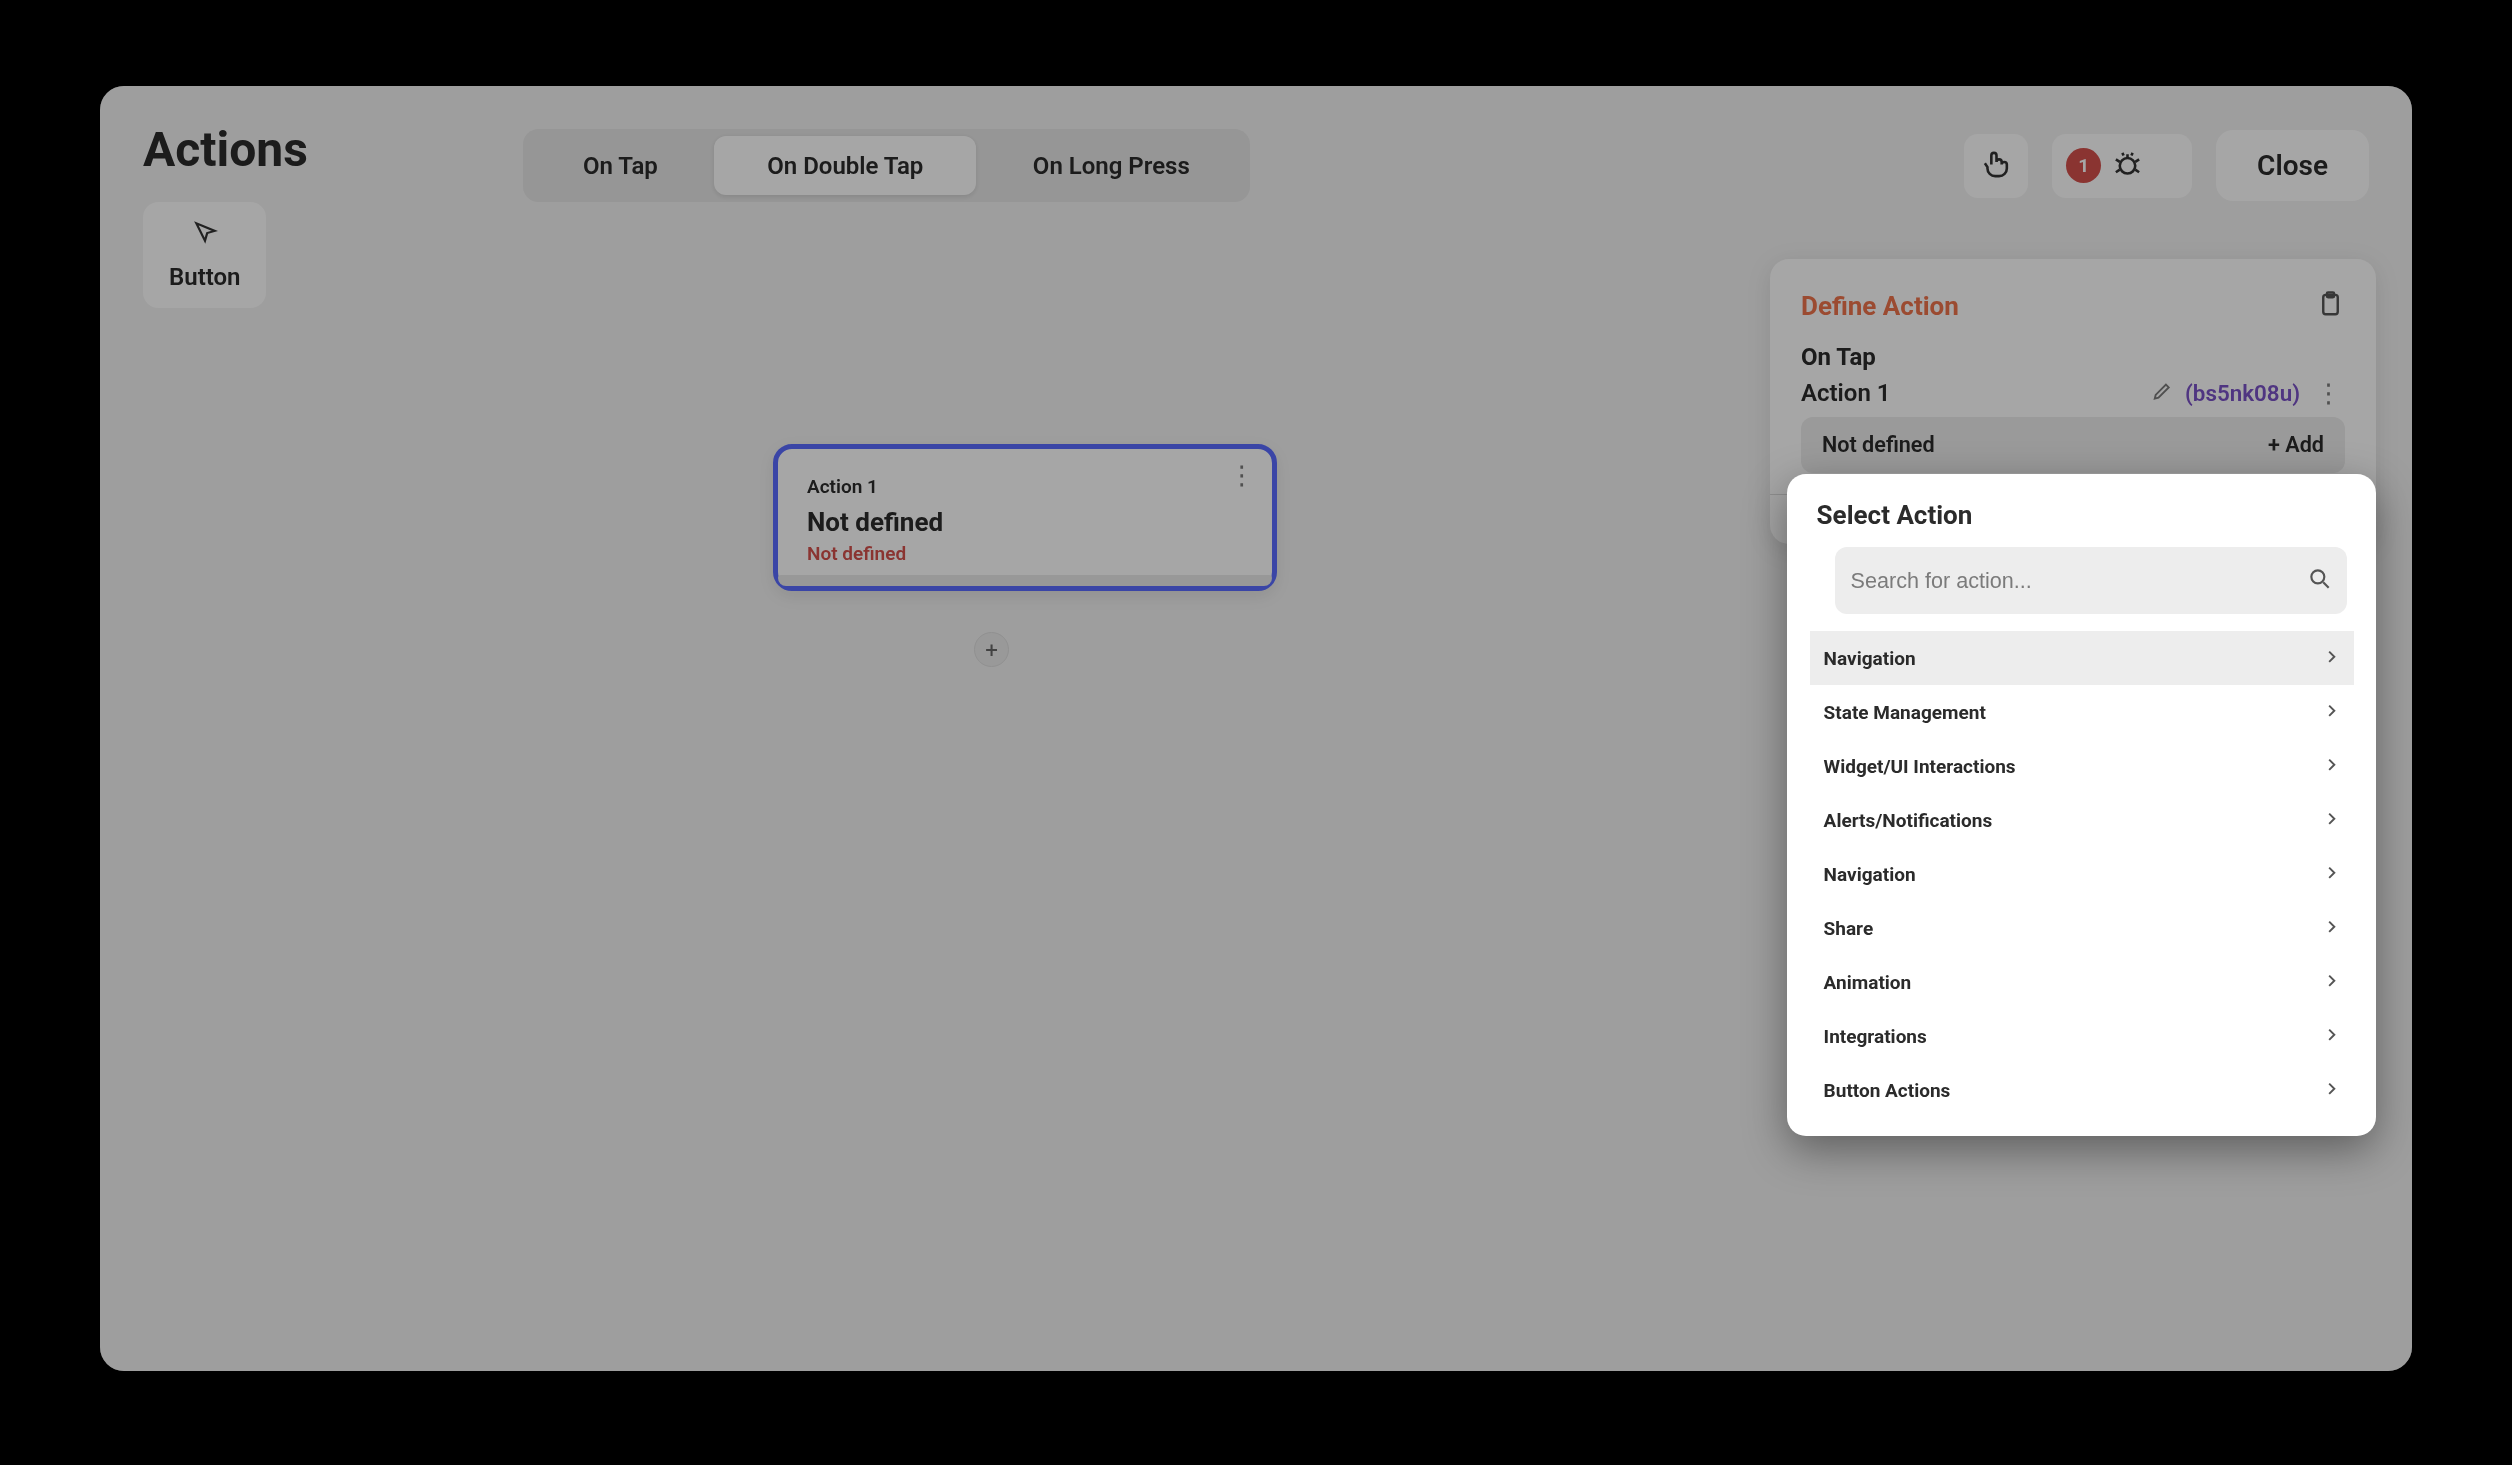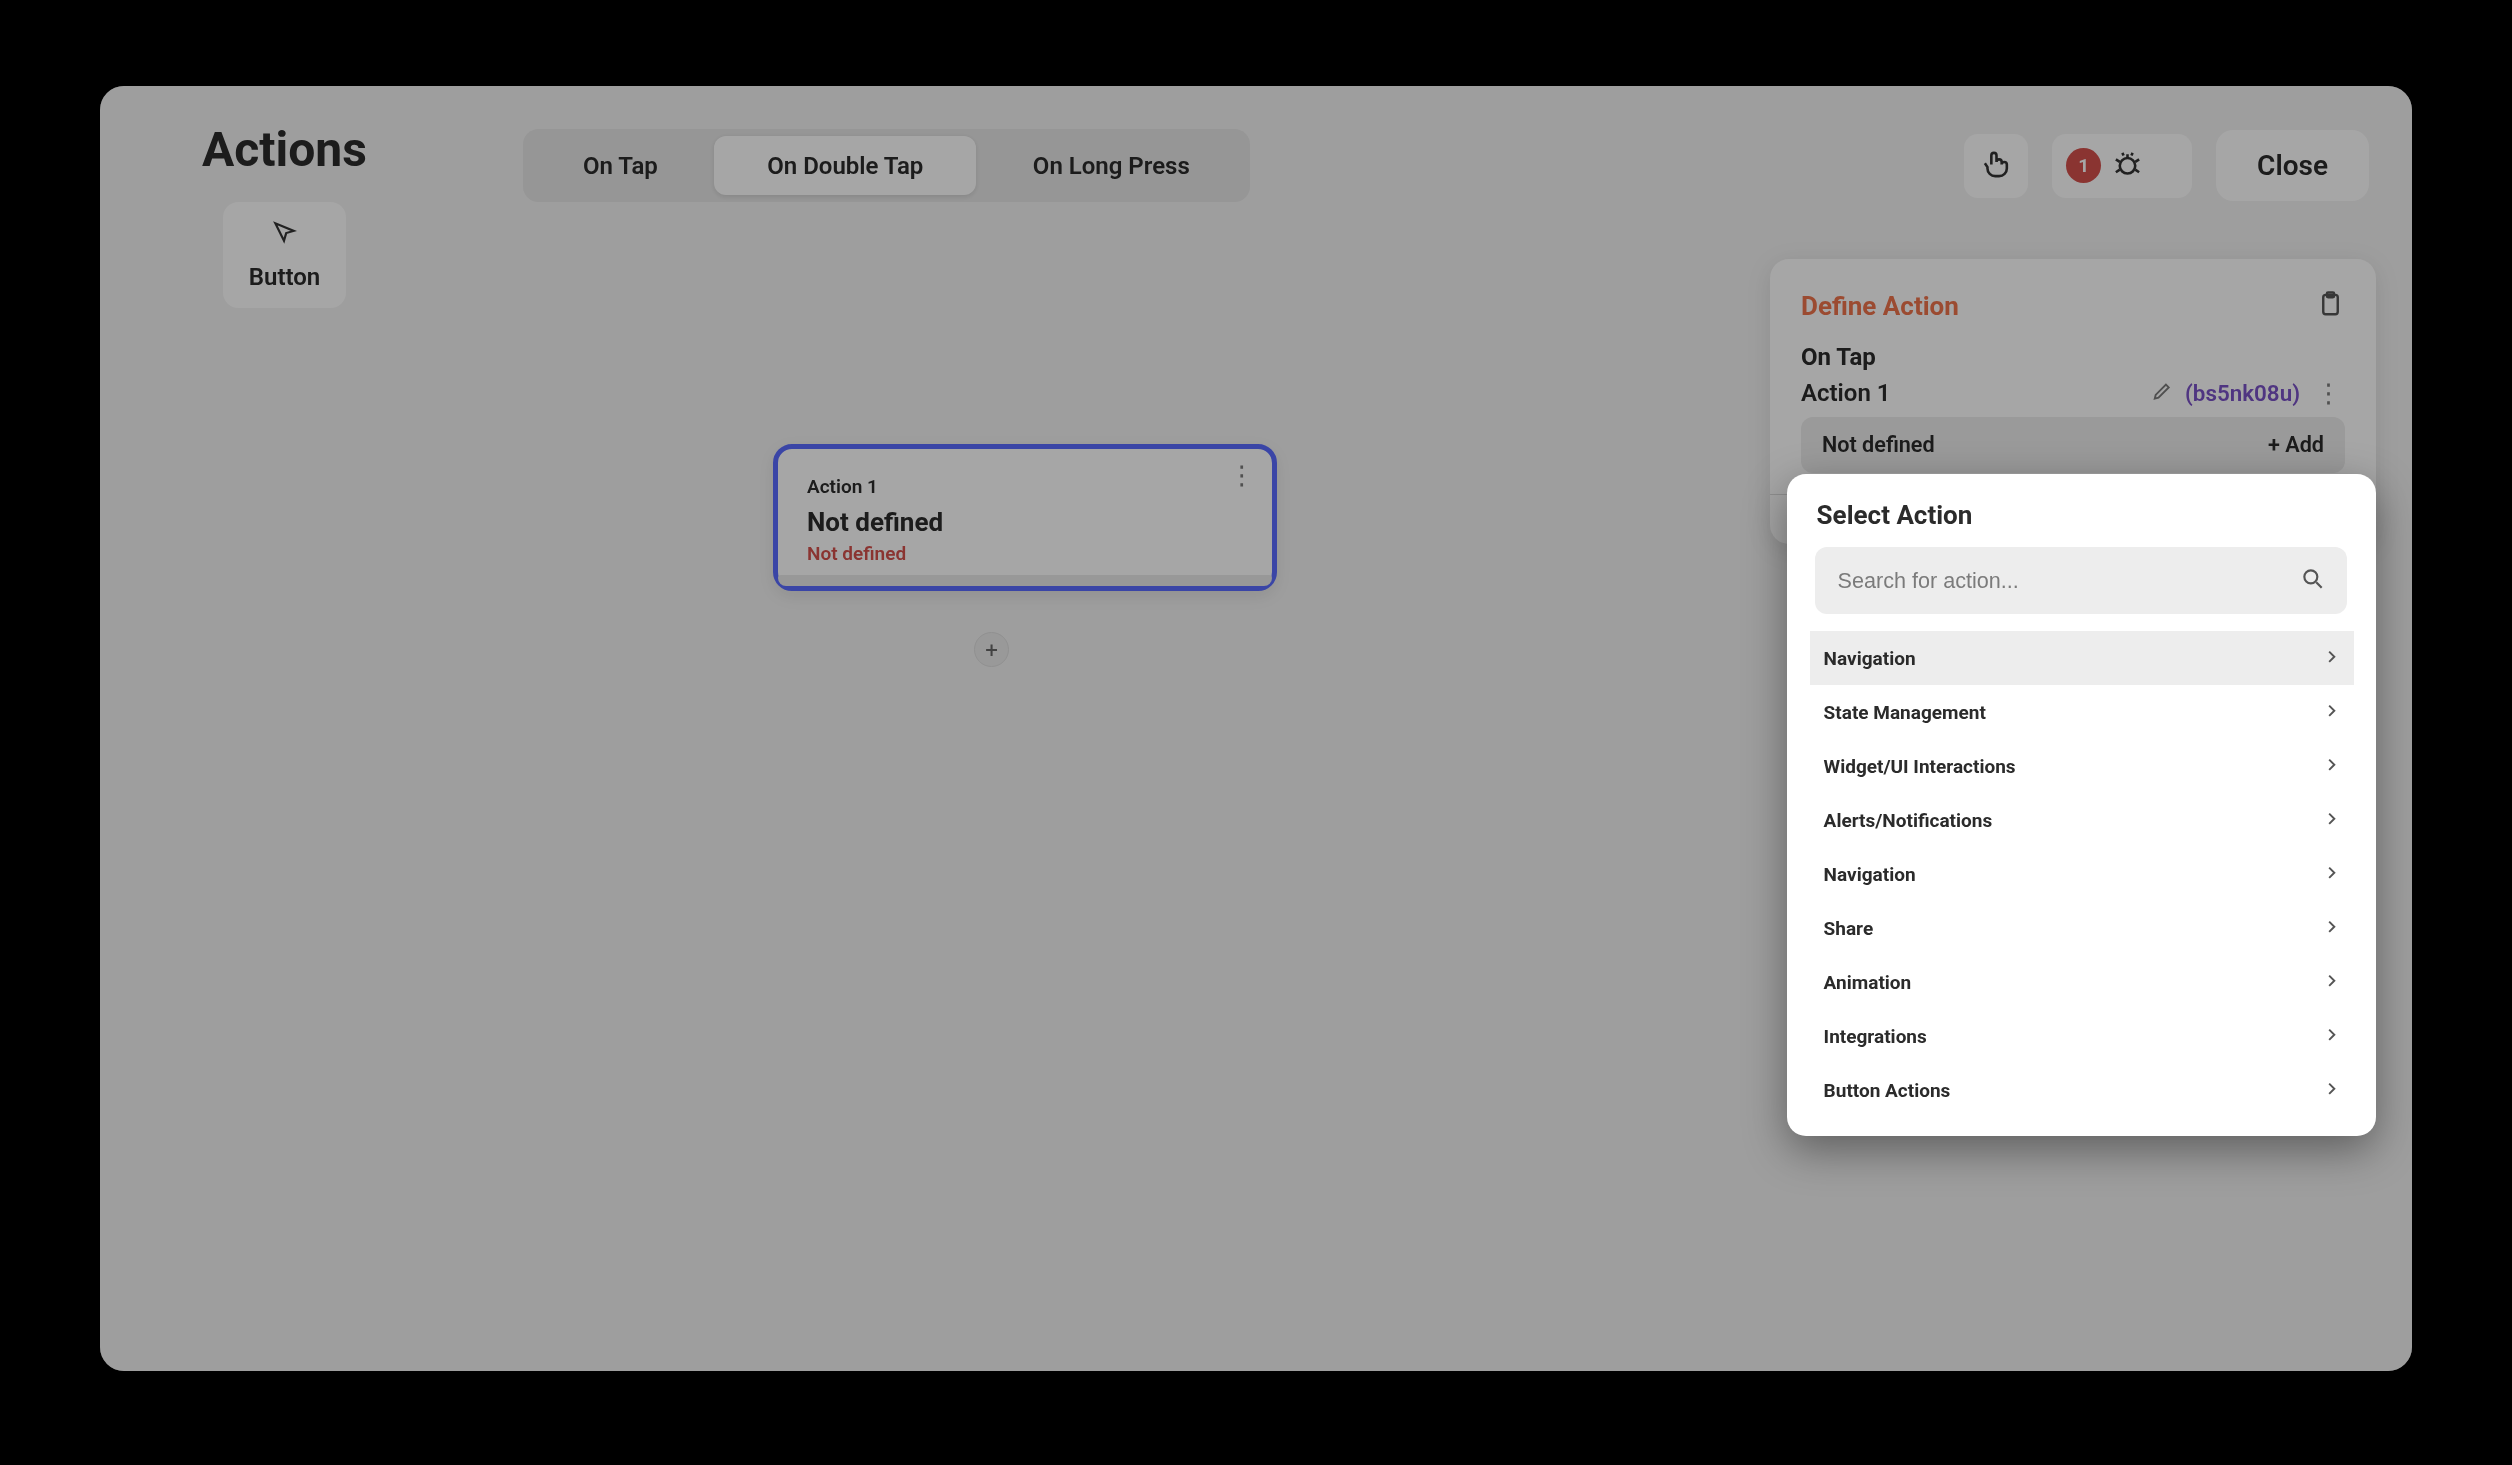--- a/index.html
+++ b/index.html
@@ -41,23 +41,22 @@
   .overlay {
     position: absolute;
     inset: 0;
     background: var(--overlay);
     border-radius: 24px;
     pointer-events: none;
   }
   .sidebar {
     position: absolute;
     top: 35px;
-    left: 29px;
+    left: 43px;
     width: 311px;
-    text-align: center;
   }
   .title {
     font-size: 48px;
     font-weight: 700;
     color: var(--text);
     margin: 0 0 24px 0;
   }
   .widget-chip {
     display: inline-flex;
     align-items: center;
@@ -286,22 +285,22 @@
     margin: 0 0 17px 7px;
     font-size: 26px;
     font-weight: 700;
     color: var(--text);
   }
   .search-box {
     display: flex;
     align-items: center;
     background: var(--bg-input);
     border-radius: 12px;
-    padding: 19px 21px;
-    margin: 0 7px 17px 5px;
+    padding: 19px 14px;
+    margin: 0 7px 17px 25px;
   }
   .search-box input {
     flex: 1;
     border: none;
     background: transparent;
     font-size: 21.6px;
     font-weight: 500;
     color: var(--text);
     outline: none;
   }

